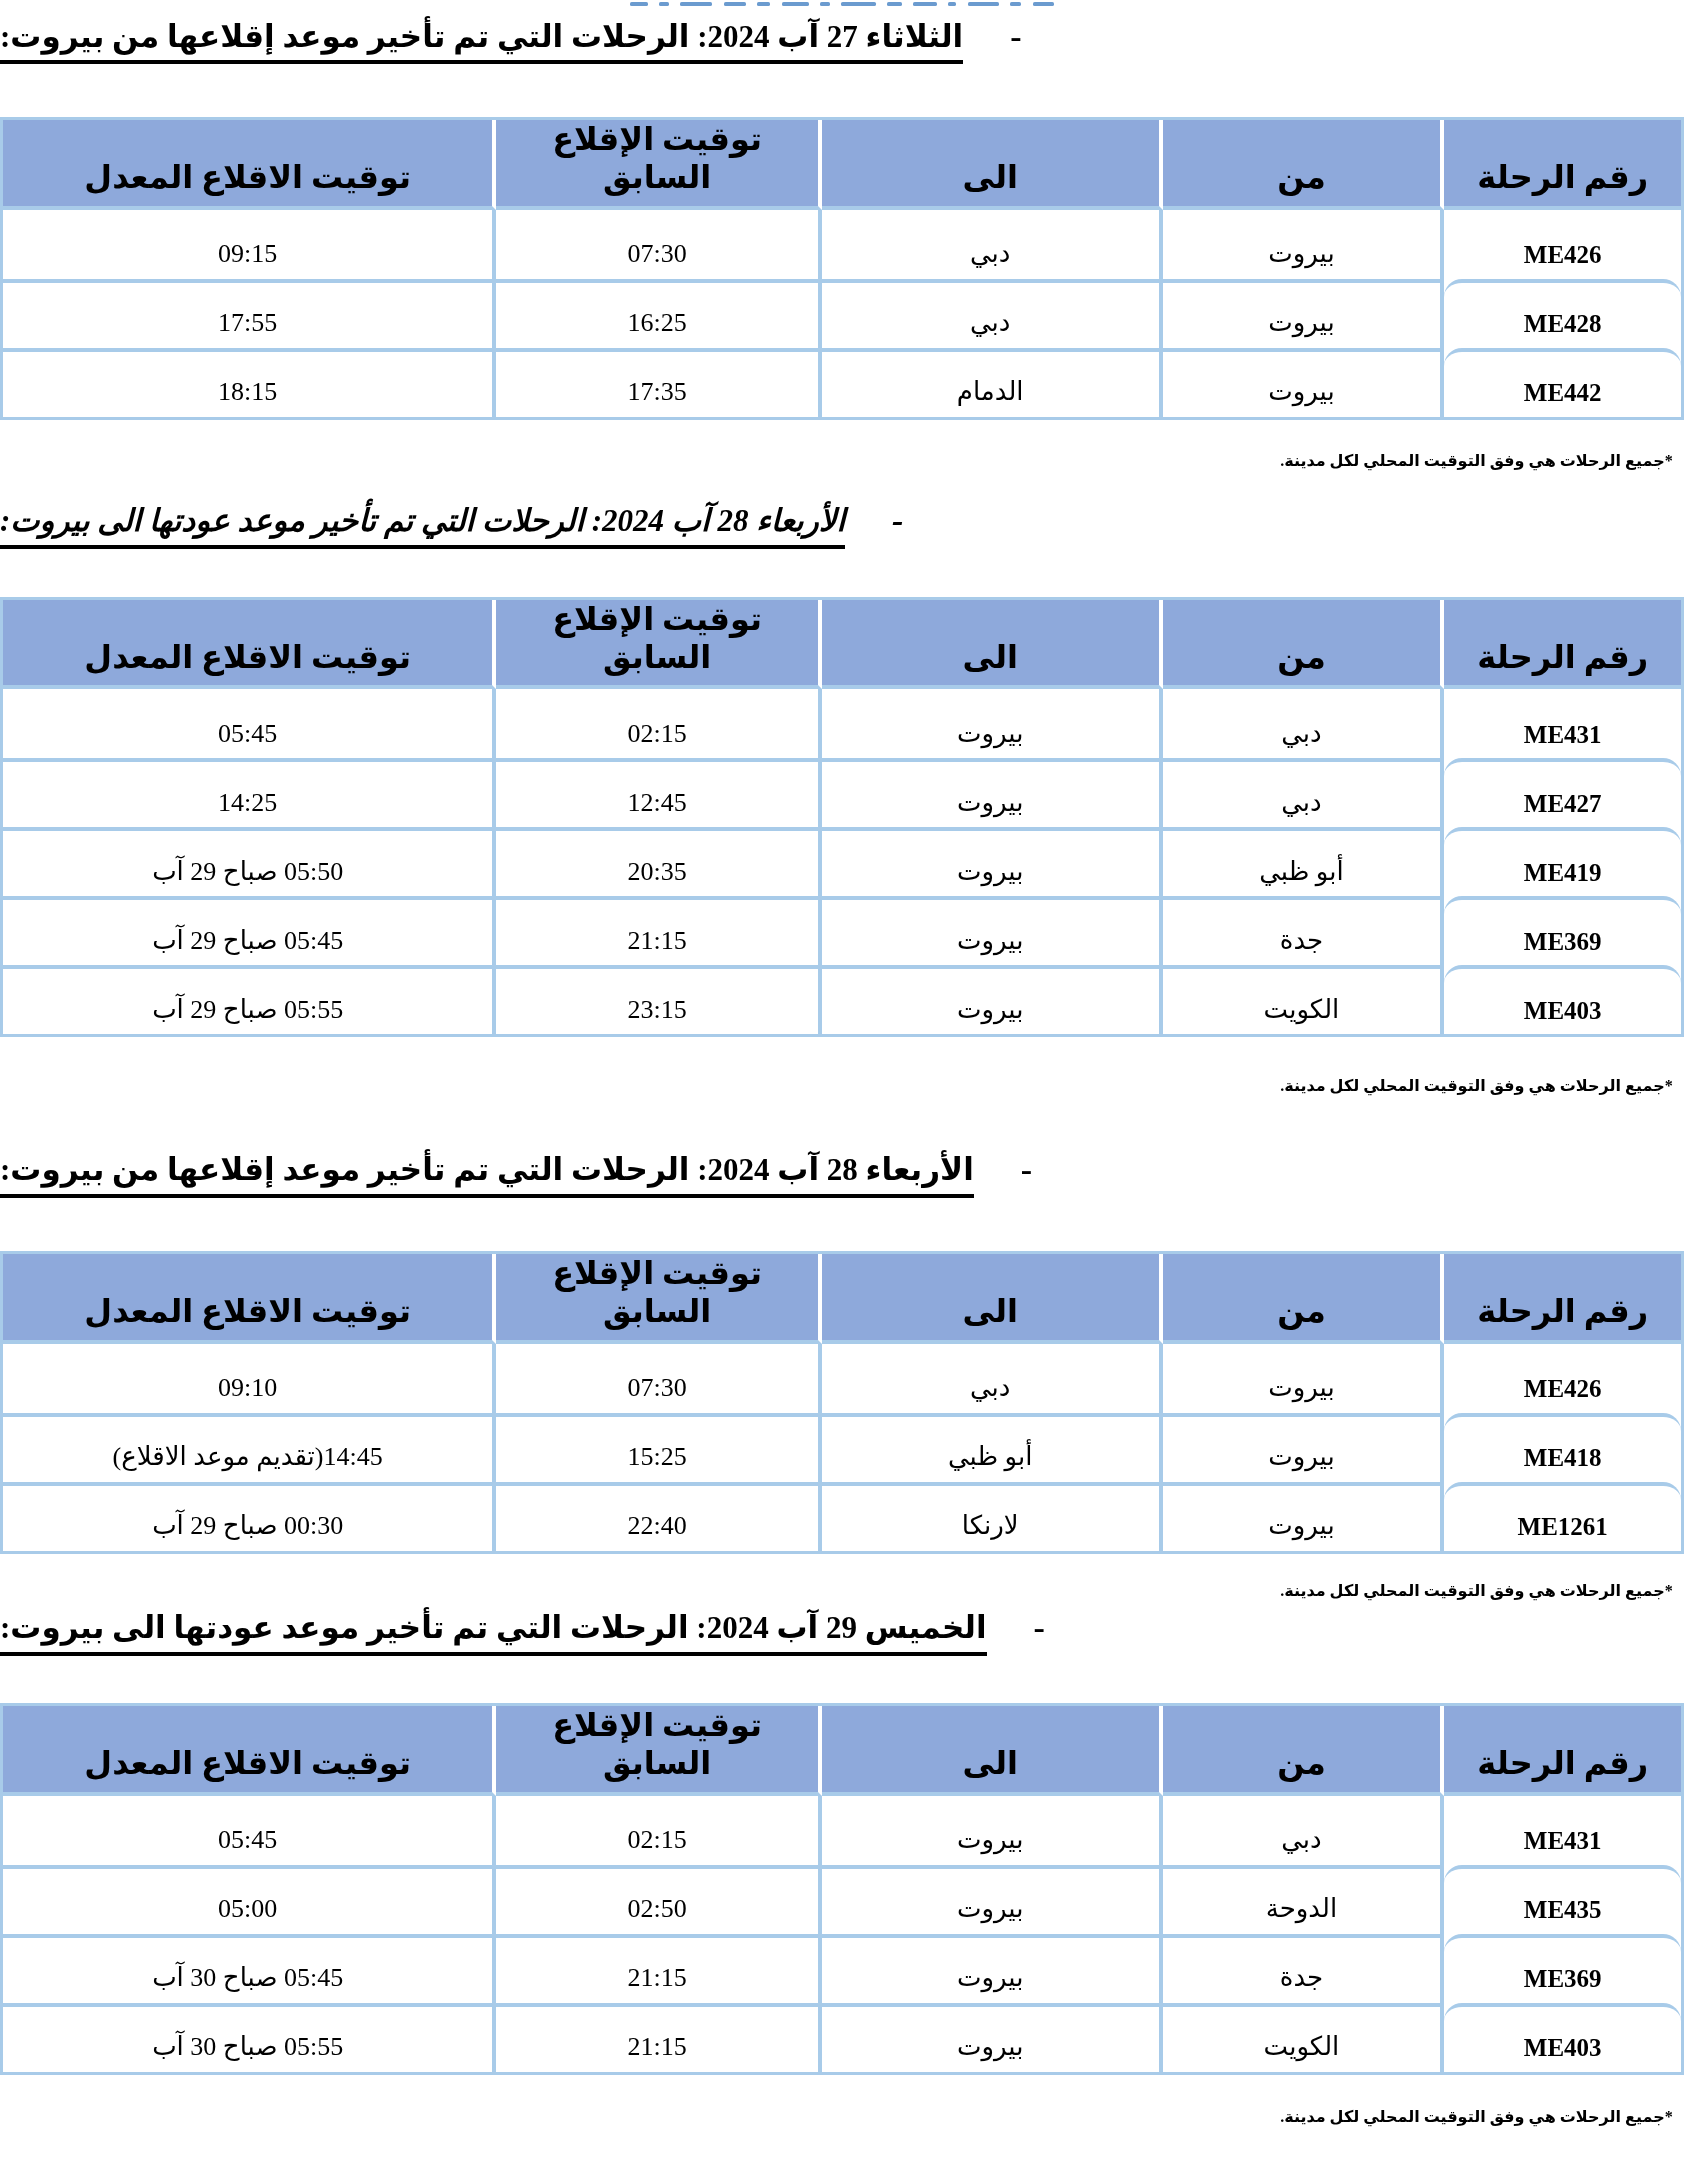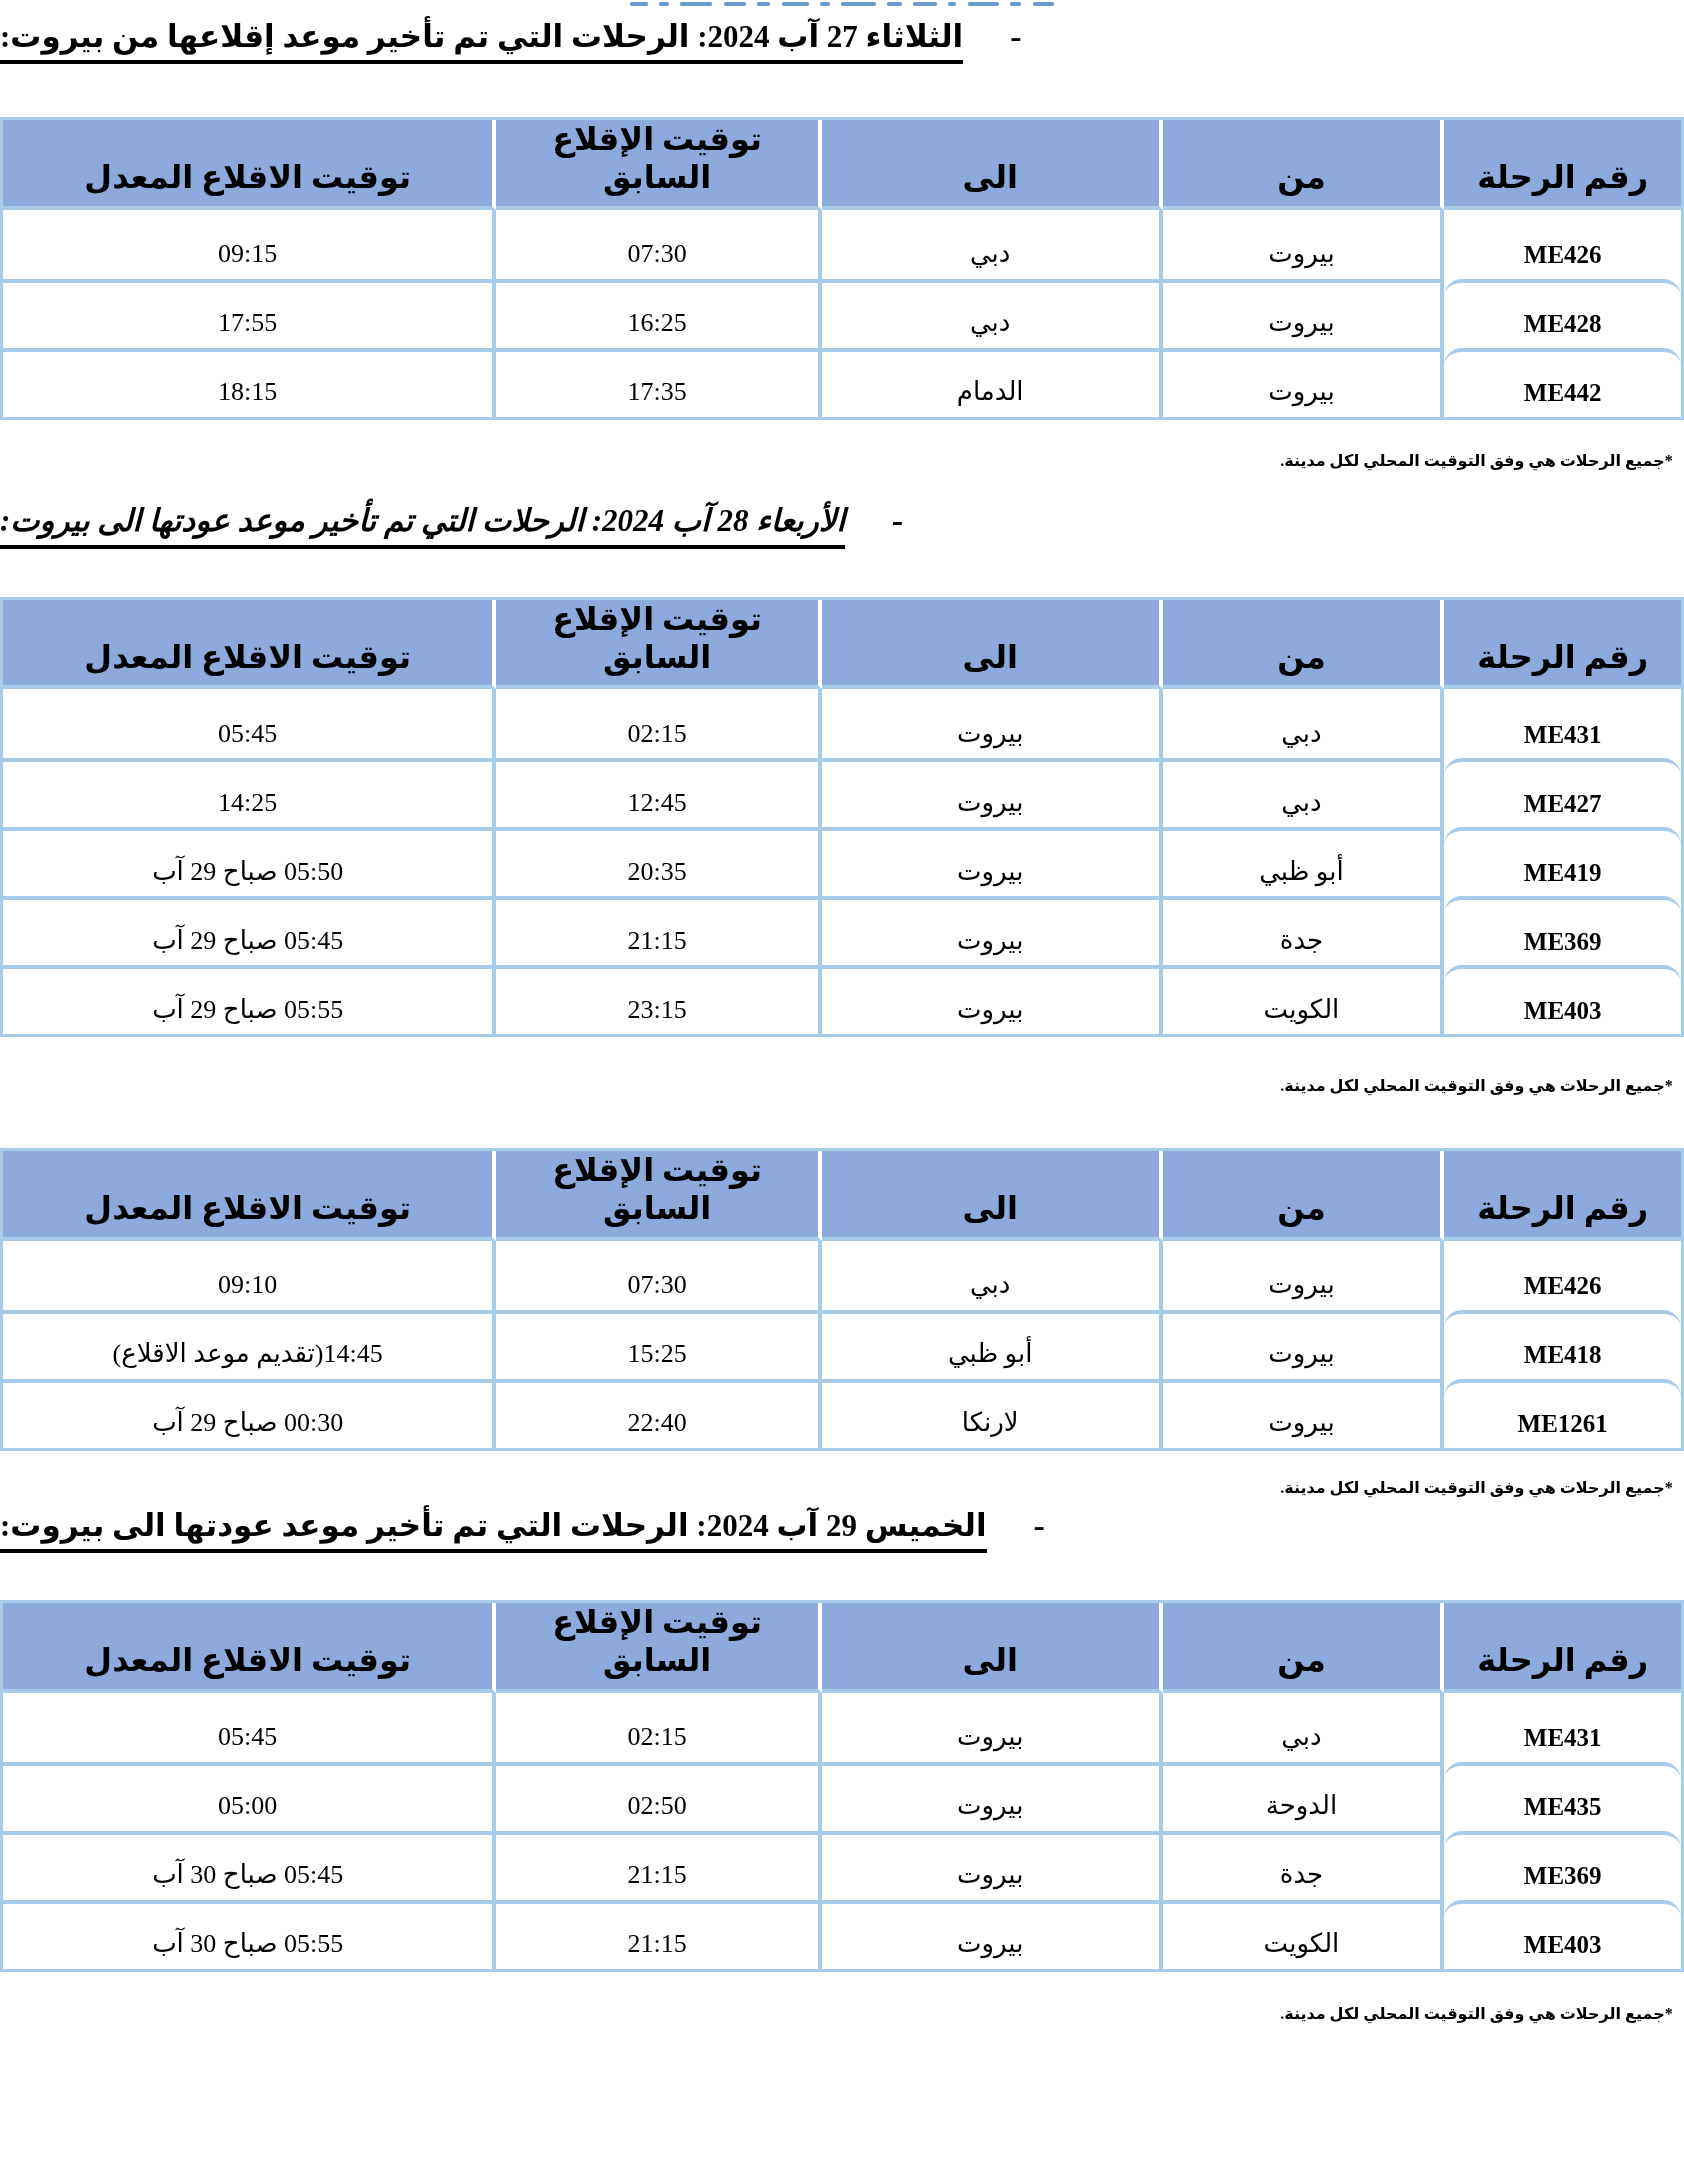--- a/index.html
+++ b/index.html
@@ -239,20 +239,23 @@
             <td>بيروت</td>
             <td>23:15</td>
             <td>05:55 صباح 29 آب</td>
           </tr>
         </tbody>
     </table>
     <div class="footnote">*جميع الرحلات هي وفق التوقيت المحلي لكل مدينة.</div>
   </div>
 
   <div class="section section-3">
+    <div class="title-line">
+      <span class="title-bullet">-</span><span class="title-text">الأربعاء 28 آب  2024: الرحلات التي تم تأخير موعد إقلاعها من بيروت:</span>
+    </div>
     <table class="flights">
       <colgroup>
         <col class="c-flight">
           <col class="c-from">
           <col class="c-to">
           <col class="c-prev">
           <col class="c-rev">
       </colgroup>
       <thead>
         <tr>

